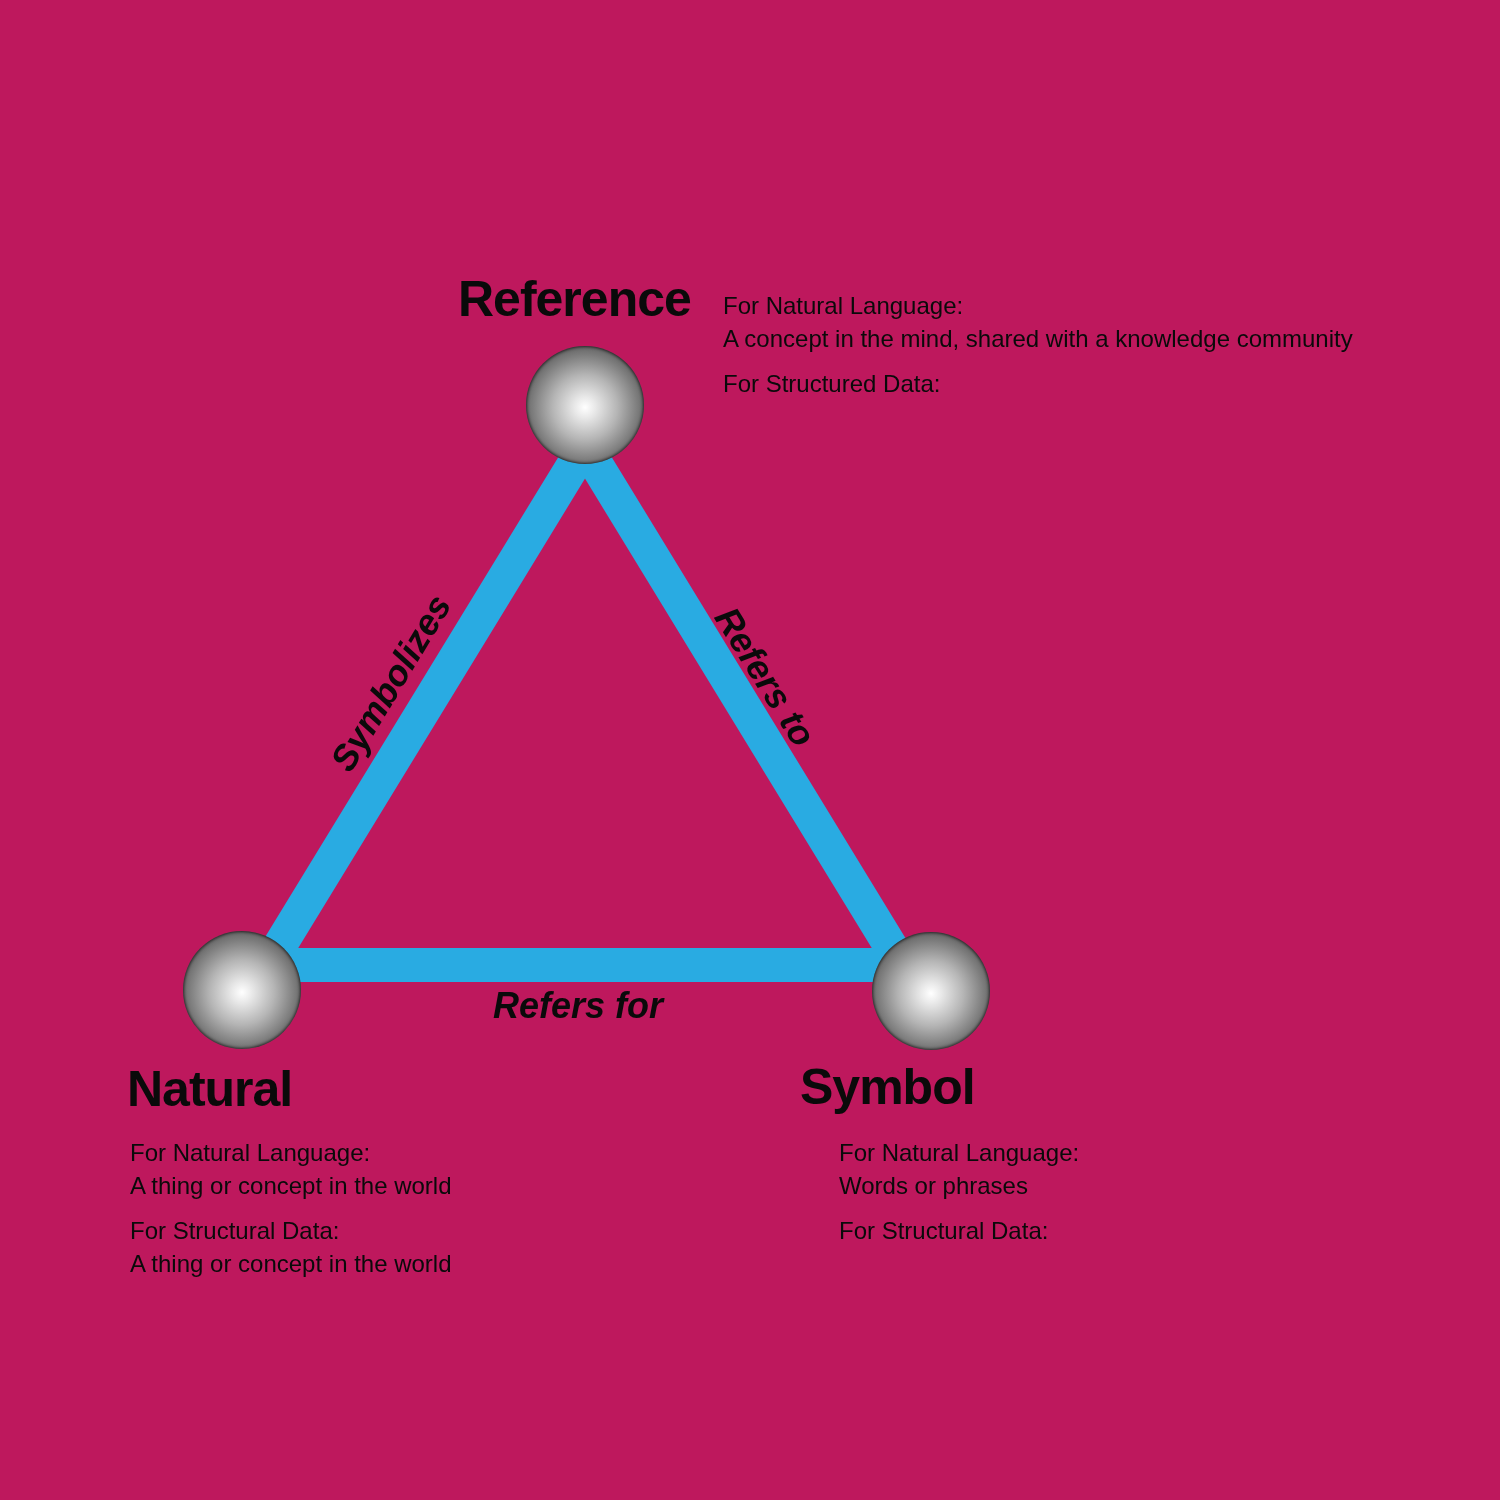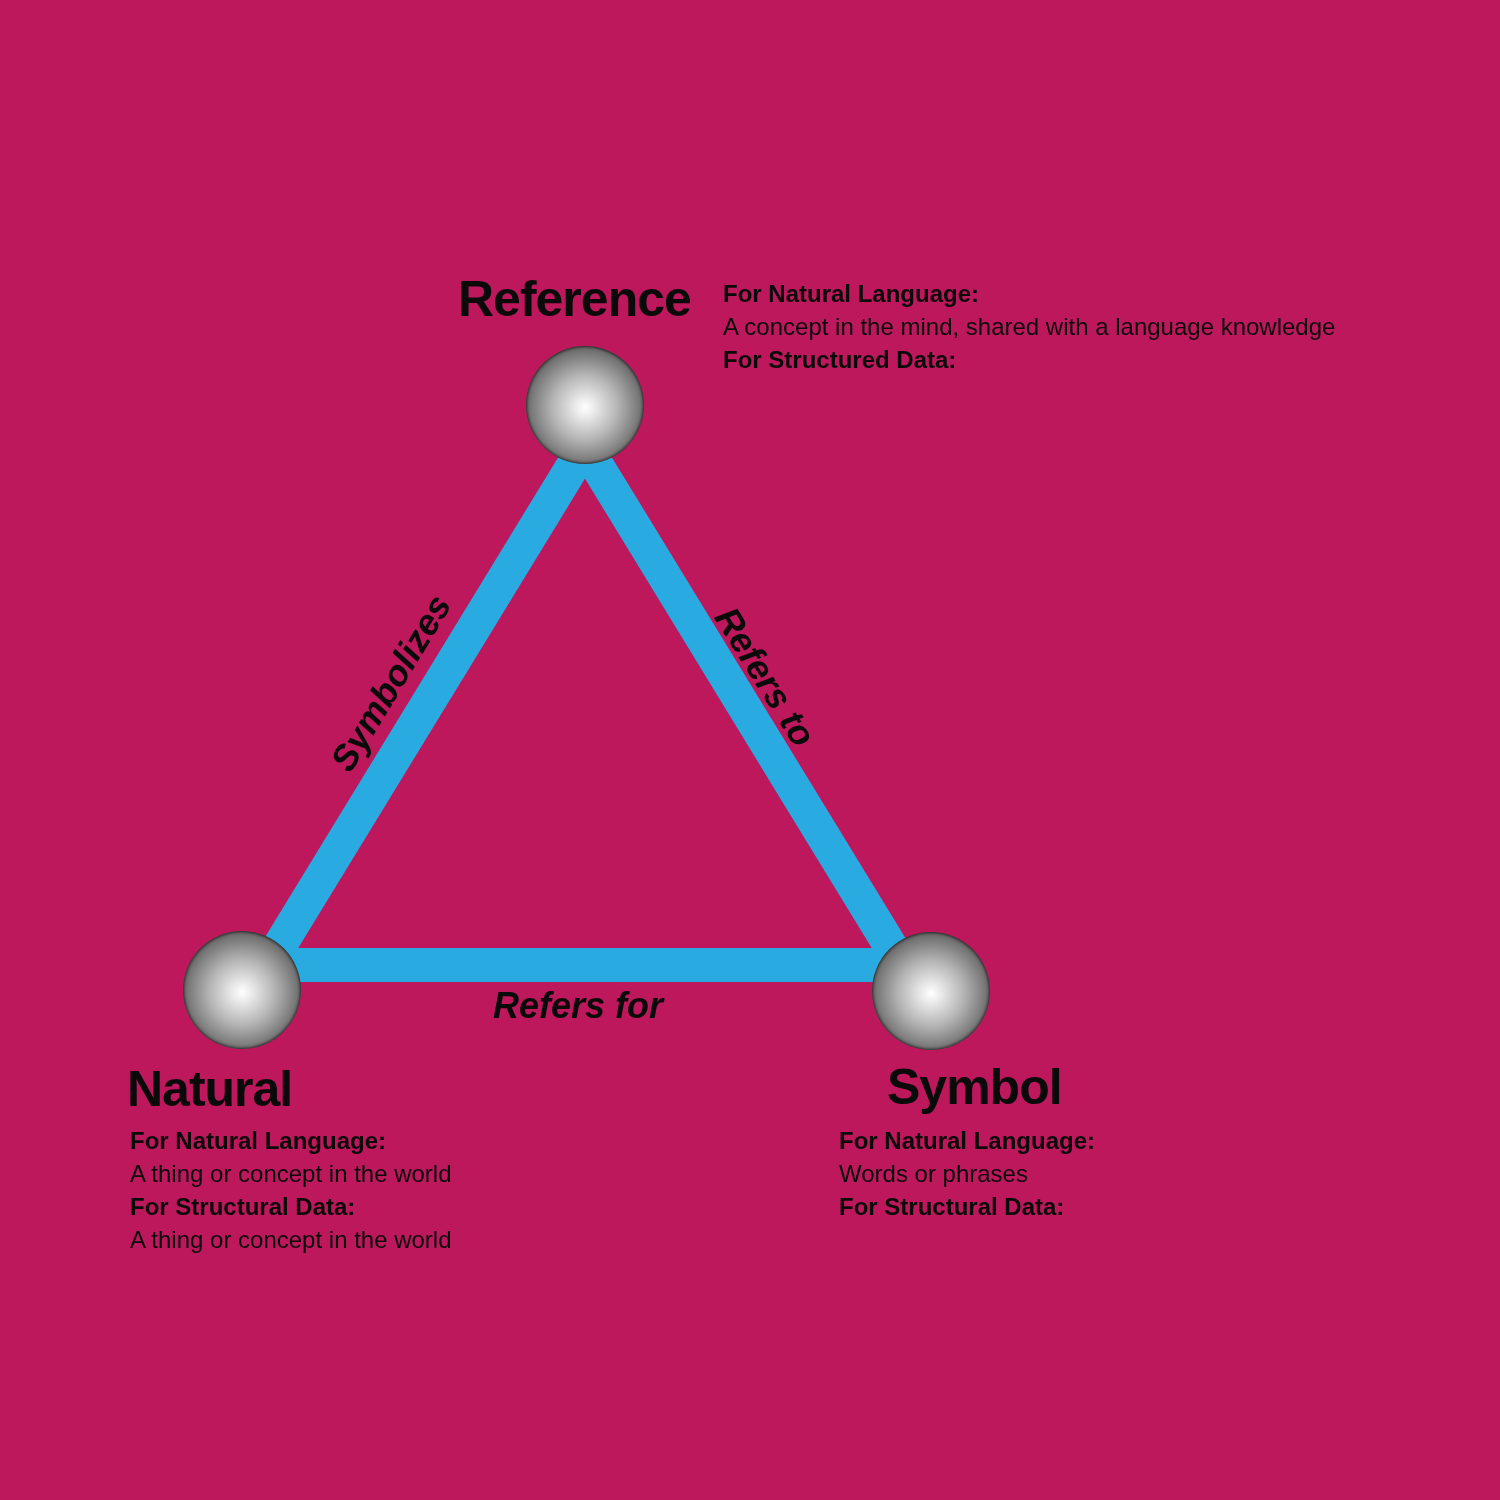--- a/index.html
+++ b/index.html
@@ -50,31 +50,31 @@
     font-size: 50px;
     font-weight: bold;
     line-height: 1.0;
     letter-spacing: -1px;
     color: #0a0a0a;
     z-index: 3;
     white-space: nowrap;
   }
   .title-reference { left: 458px; top: 274px; }
   .title-referent  { left: 127px; top: 1064px; }
-  .title-symbol    { left: 887px; top: 1062px; }
+  .title-symbol    { left: 800px; top: 1062px; }
 
   .desc {
     position: absolute;
     z-index: 3;
     font-size: 24px;
     line-height: 33px;
     white-space: nowrap;
     color: #0a0a0a;
   }
-  .desc .bold { font-weight: bold; }
+  .desc .bold { font-weight: normal; margin-top: 12px; }
   .desc-reference { left: 723px; top: 277px; }
   .desc-referent  { left: 130px; top: 1124px; }
   .desc-symbol    { left: 839px; top: 1124px; }
 
   .edge-label {
     position: absolute;
     z-index: 4;
     font-size: 36px;
     font-weight: bold;
     font-style: italic;
@@ -106,21 +106,21 @@
     <polygon points="585,446 268,965 902,965" fill="none" stroke-width="34" stroke-linejoin="miter" stroke="#29ABE2"></polygon>
   </svg>
 
   <div class="sphere sphere-reference"></div>
   <div class="sphere sphere-referent"></div>
   <div class="sphere sphere-symbol"></div>
 
   <div class="node-title title-reference">Reference</div>
   <div class="desc desc-reference">
     <div class="bold">For Natural Language:</div>
-    <div>A concept in the mind, shared with a language knowledge</div>
+    <div>A concept in the mind, shared with a knowledge community</div>
     <div class="bold">For Structured Data:</div>
   </div>
 
   <div class="node-title title-referent">Natural</div>
   <div class="desc desc-referent">
     <div class="bold">For Natural Language:</div>
     <div>A thing or concept in the world</div>
     <div class="bold">For Structural Data:</div>
     <div>A thing or concept in the world</div>
   </div>

